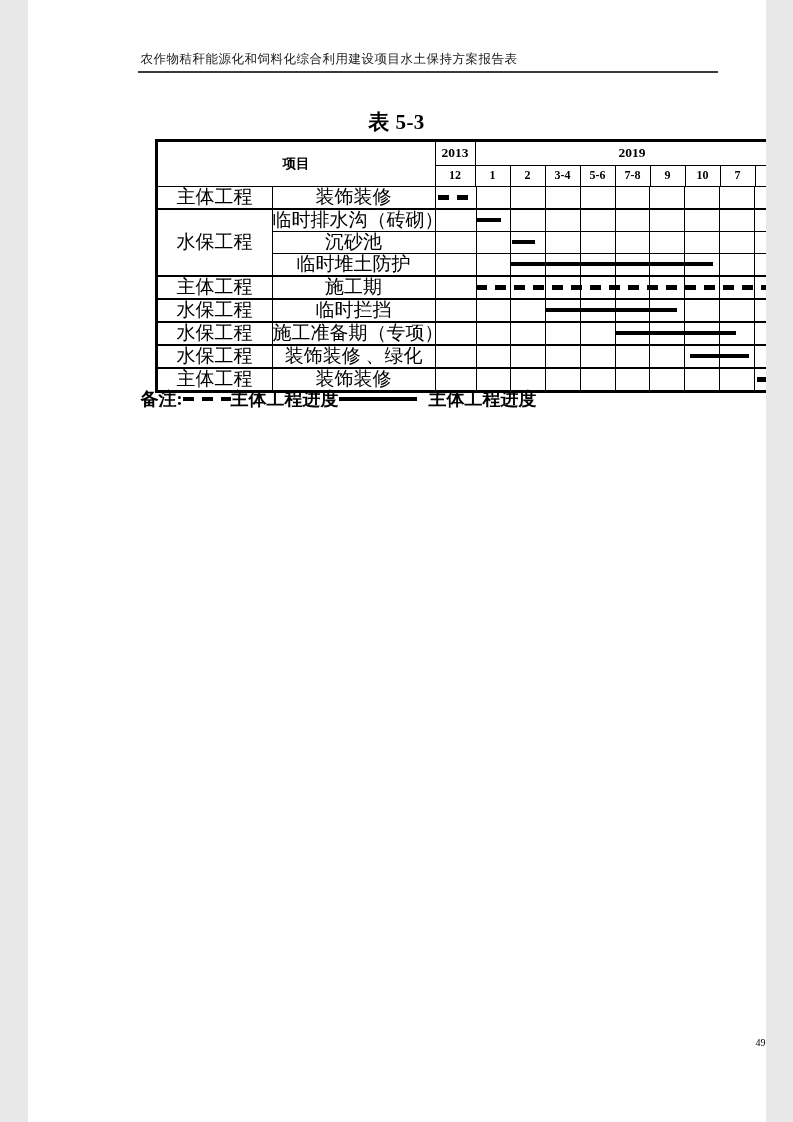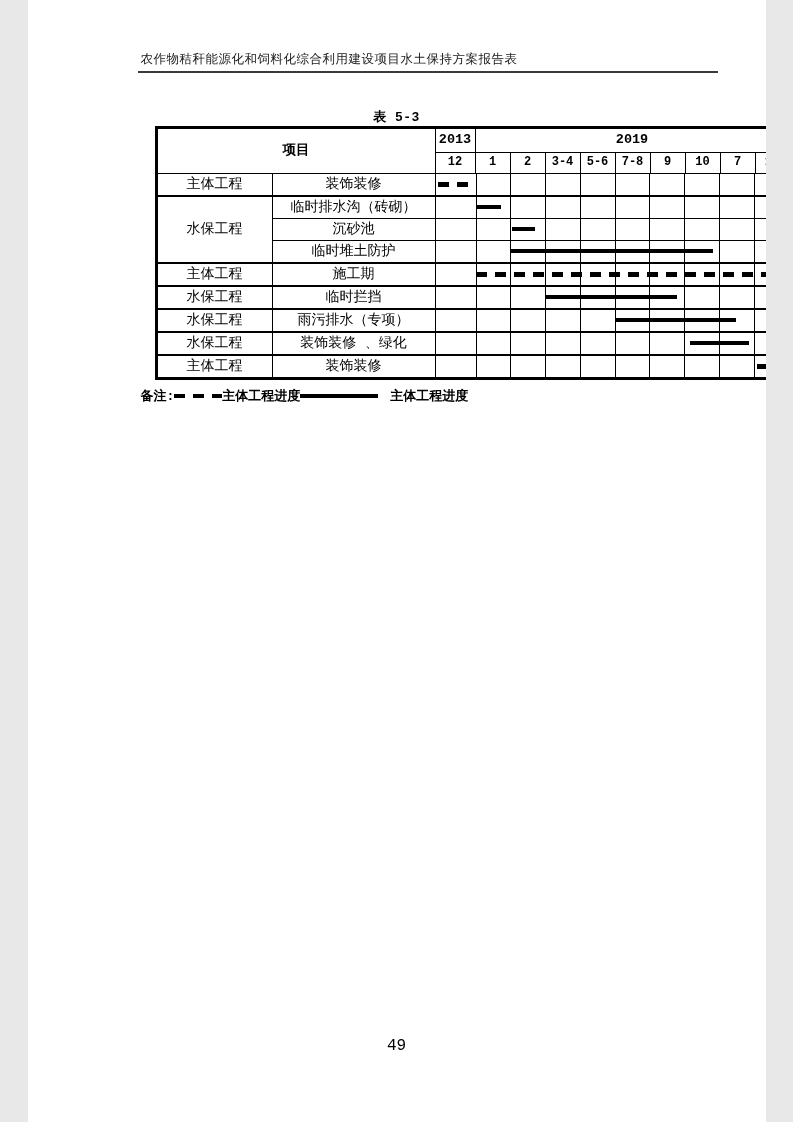--- a/index.html
+++ b/index.html
@@ -1,52 +1,52 @@
 <!DOCTYPE html>
 <html><head>
 <meta charset="utf-8">
 <style>
   html,body{margin:0;padding:0;background:#e8e8e8;}
   .page{
     position:relative;
     width:738px;height:1122px;
     margin:0 auto;
     background:#ffffff;
-    font-family:Liberation Mono, monospace;
+    font-family:Liberation Serif, serif;
     color:#000;
     overflow:hidden;
   }
   
   .doc-header{
     position:absolute;left:113px;top:51px;
     font-size:12.5px;letter-spacing:0.5px;color:#1a1a1a;
     white-space:nowrap;
   }
   .header-rule{
     position:absolute;left:110px;top:71px;
     width:580px;height:2px;background:#3a3a3a;
   }
   
   .table-title{
     position:absolute;left:0;top:108px;width:100%;
     display:flex;justify-content:center;align-items:baseline;gap:26px;
-    font-size:13px;font-weight:bold;letter-spacing:0.5px;
-  }
-  
-  .sched-wrap{position:absolute;left:83px;top:126px;padding-left:44px;}
+    font-size:21px;font-weight:bold;letter-spacing:0.5px;
+  }
+  
+  .sched-wrap{position:absolute;left:83px;top:139px;padding-left:44px;}
   table.sched{
     border-collapse:collapse;table-layout:fixed;
     width:637px;
     border:3px solid #000;
   }
   table.sched td{
     border:1px solid #000;
     padding:0;margin:0;
     text-align:center;vertical-align:middle;
-    font-size:14px;line-height:1.1;
+    font-size:19px;line-height:1.1;
     overflow:hidden;white-space:nowrap;
   }
   tr.h1 td{height:23px;font-weight:bold;font-size:13.5px;}
   tr.h2 td{height:20px;font-weight:bold;font-size:12px;}
   tr.drow{height:21px;}
   tr.thick td{border-top:2px solid #000;text-align:center;}
   td.mcell{padding:0;}
   .strip{
     position:relative;
     display:flex;height:21px;width:100%;
@@ -58,35 +58,35 @@
     position:absolute;top:50%;margin-top:-2.5px;height:4px;
     background:#000;
   }
   .bar.dashed{
     height:4.5px;
     background:repeating-linear-gradient(90deg,#000 0 11px,transparent 11px 19px);
   }
   
   .note-line{
     position:absolute;left:113px;top:387px;
-    font-size:13px;font-weight:bold;white-space:nowrap;
+    font-size:18px;font-weight:bold;white-space:nowrap;
     display:flex;align-items:center;
   }
   .legend-sample{display:inline-block;height:4px;vertical-align:middle;}
   .legend-sample.dashed{
     width:48px;
     background:repeating-linear-gradient(90deg,#000 0 11px,transparent 11px 19px);
   }
   .legend-sample.solid{width:78px;background:#000;}
   .note-gap-sm{display:inline-block;width:12px;}
   .note-gap-lg{display:inline-block;width:28px;}
   
   .page-number{
     position:absolute;left:0;top:1037px;width:100%;
-    text-align:center;font-size:16px;
+    text-align:right;font-size:10px;
   }
 </style>
 </head>
 <body>
 
 <div class="page">
 
   <div class="doc-header">农作物秸秆能源化和饲料化综合利用建设项目水土保持方案报告表</div>
   <div class="header-rule"></div>
 
@@ -236,21 +236,21 @@
                 <div class="box"></div>
                 <div class="box"></div>
                 <div class="box"></div>
                 <div class="box last"></div>
                 <div class="bar solid" style="left: 110.599px; width: 131.112px;"></div>
               </div>
             </td>
         </tr>
         <tr class="drow thick">
           <td>水保工程</td>
-          <td>雨污排水（专项）</td>
+          <td>施工准备期（专项）</td>
           <td colspan="10" class="mcell">
               <div class="strip">
                 <div class="box first"></div>
                 <div class="box"></div>
                 <div class="box"></div>
                 <div class="box"></div>
                 <div class="box"></div>
                 <div class="box"></div>
                 <div class="box"></div>
                 <div class="box"></div>

